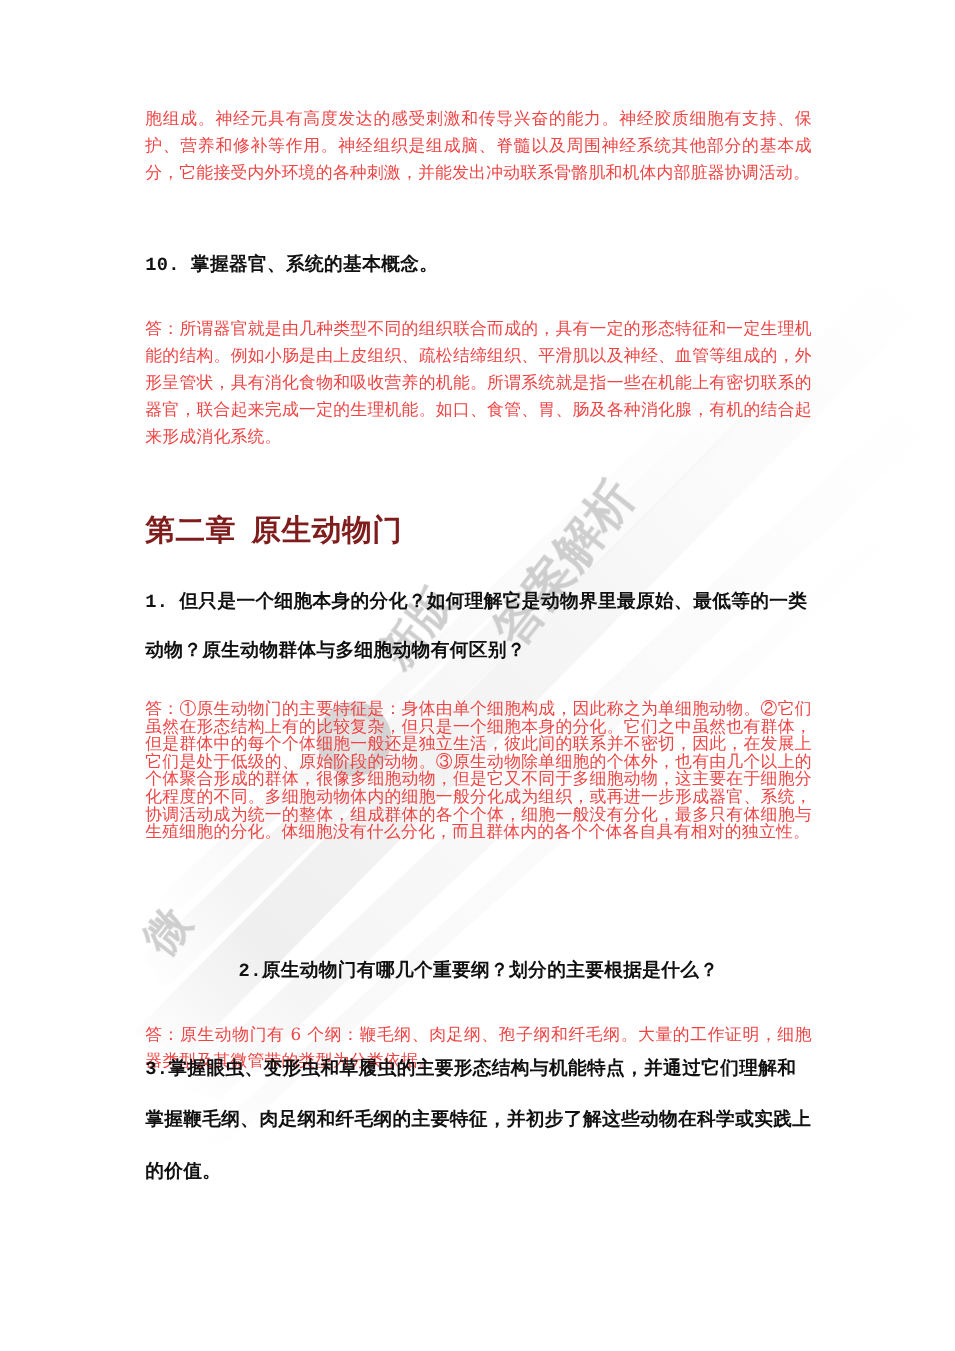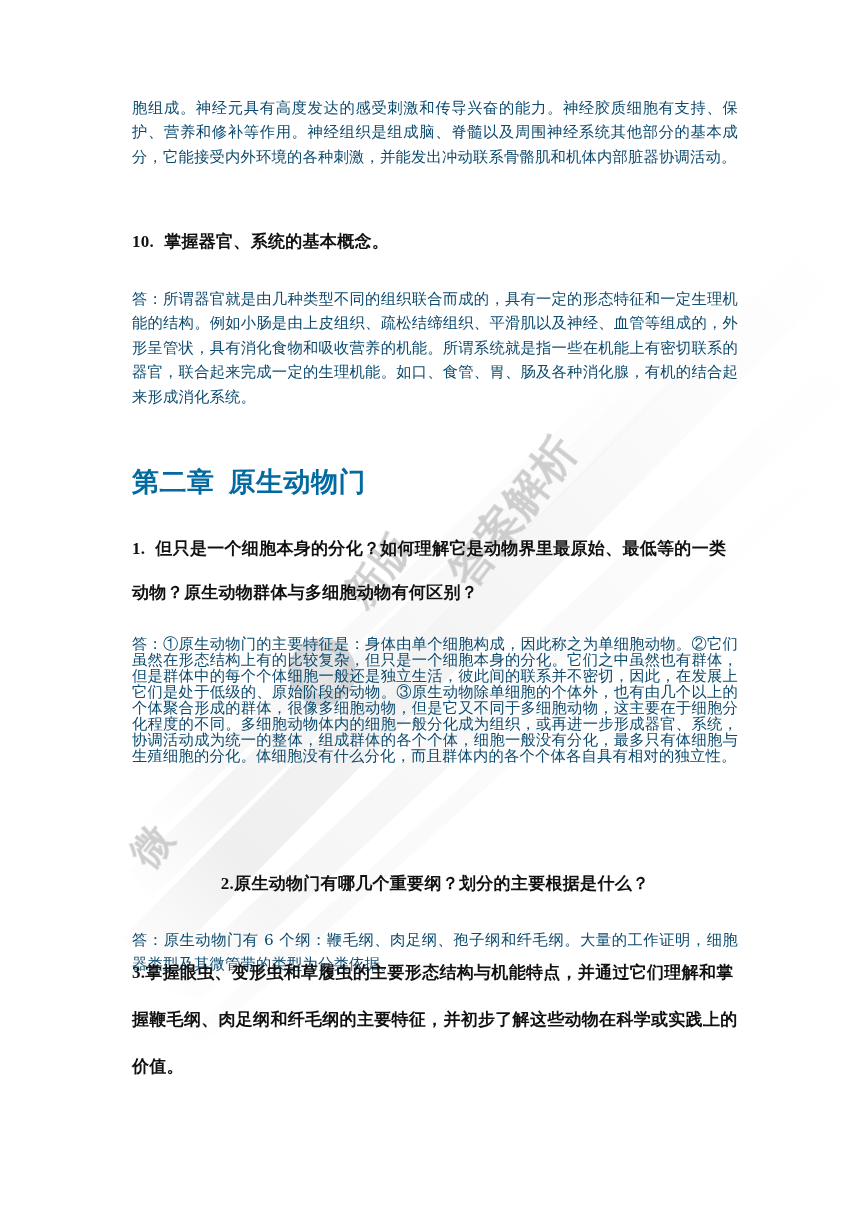--- a/index.html
+++ b/index.html
@@ -35,42 +35,42 @@
   }
   .block {
     position: absolute;
     left: 0;
     width: 606px;
     margin: 0;
   }
   .para {
     font-size: 15.3px;
     line-height: 24.4px;
-    color: #0c4a6e;
+    color: #ef4444;
     text-align: justify;
     letter-spacing: 0.2px;
   }
   .para.dense {
     line-height: 16px;
   }
   .qhead {
-    font-family: Liberation Serif, serif;
+    font-family: Liberation Mono, monospace;
     font-weight: bold;
     font-size: 17px;
     color: #111;
     line-height: 44px;
     letter-spacing: 0.3px;
   }
   .qhead.q3 {
     line-height: 47px;
   }
   .chapter {
     font-family: "DejaVu Sans", "Liberation Sans", sans-serif;
     font-size: 27px;
-    color: #0369a1;
+    color: #7f1d1d;
     letter-spacing: 0.5px;
   }
   .chapter .gap { display: inline-block; width: 14px; }
   .num { margin-right: 10px; }
 </style>
 </head>
 <body>
 
 <div class="page">
 

